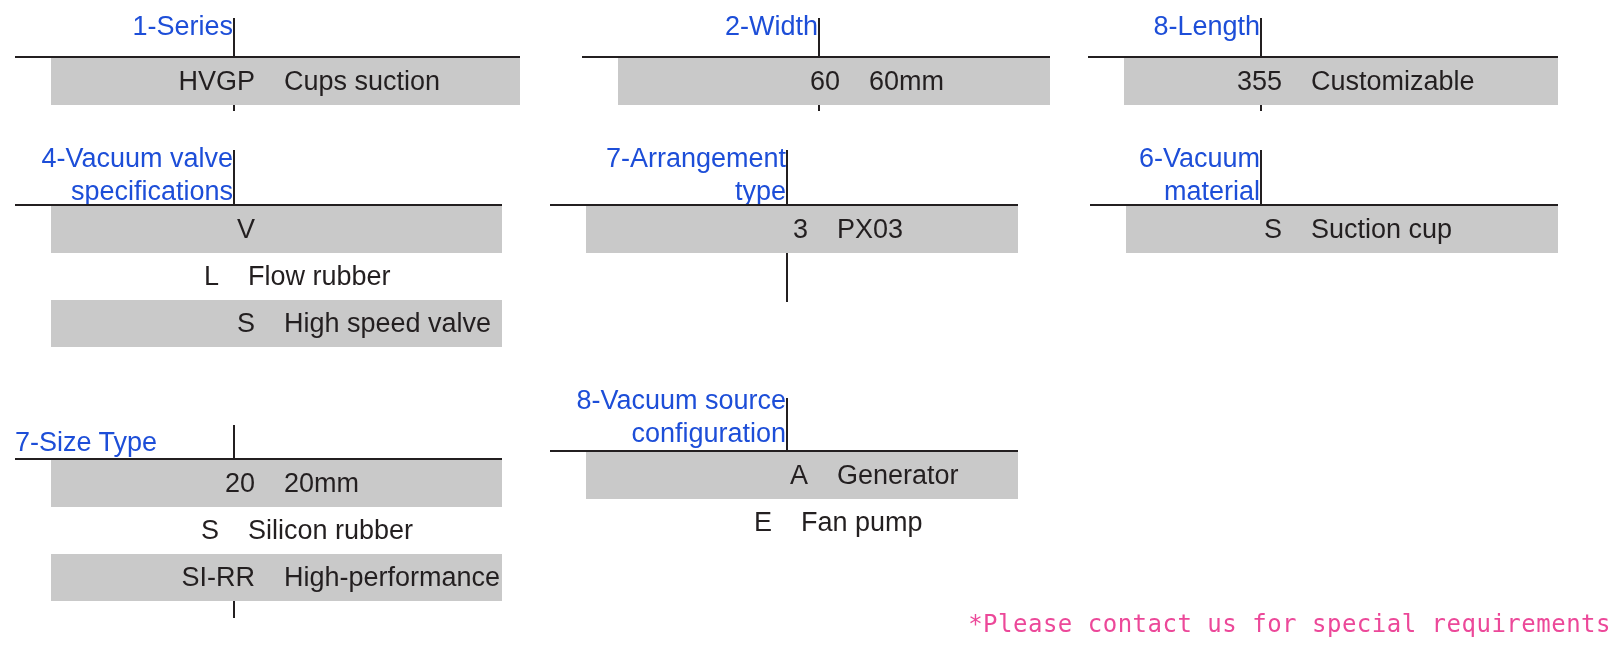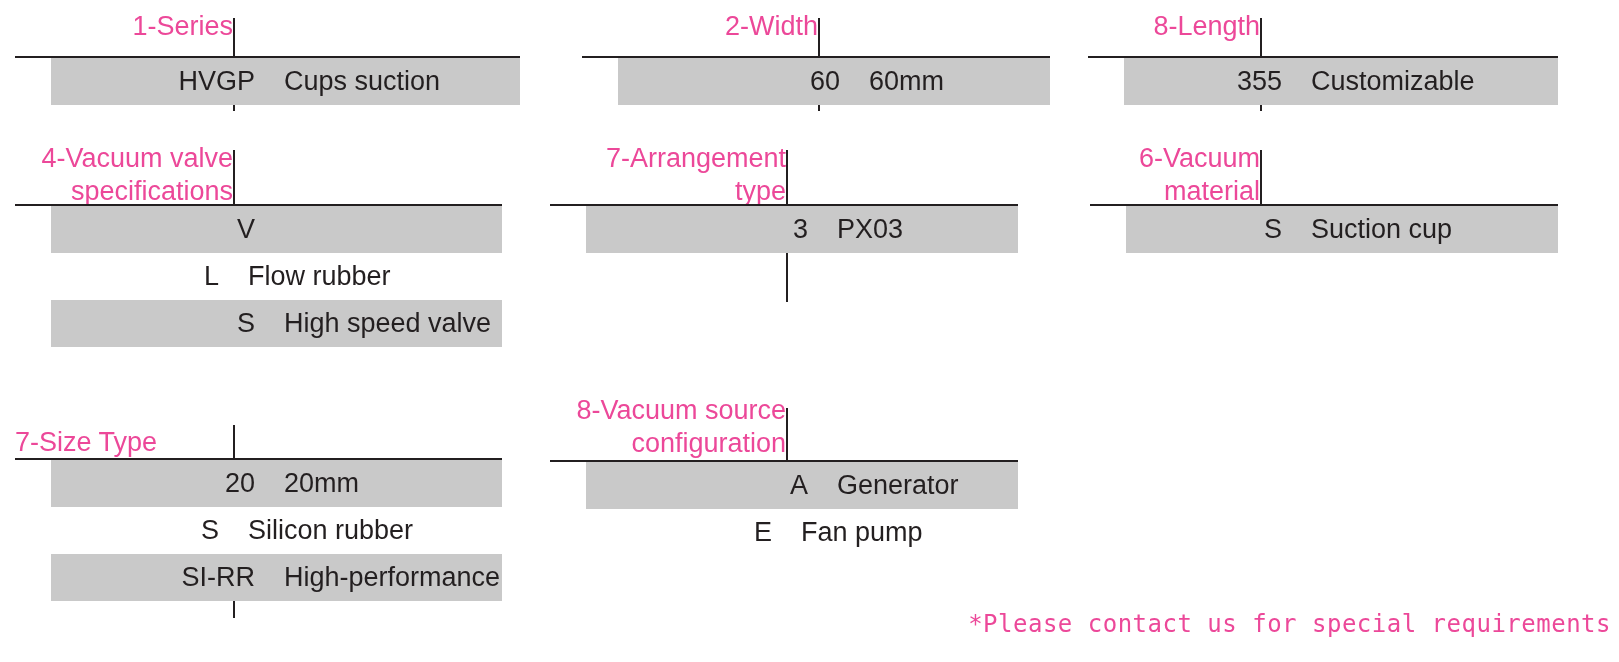--- a/index.html
+++ b/index.html
@@ -20,21 +20,21 @@
   .block {
     position: absolute;
     box-sizing: border-box;
   }
 
   .block-header {
     position: relative;
     text-align: right;
     font-size: 27px;
     line-height: 33px;
-    color: #ec4899;
+    color: #1d4ed8;
     white-space: pre-line;
     padding-bottom: 2px;
   }
 
   
   .divider {
     position: absolute;
     width: 2px;
     background: #231f20;
   }
@@ -193,21 +193,21 @@
       <div class="code" style="width:218px;">S</div>
       <div class="desc">Silicon rubber</div>
     </div>
     <div class="row shaded">
       <div class="code" style="width:218px;">SI-RR</div>
       <div class="desc">High-performance</div>
     </div>
   </div>
 </div>
 
-<div class="block" style="left:550px; top:394px; width:468px;">
+<div class="block" style="left:550px; top:384px; width:468px;">
   <div class="block-header" style="width:236px; height:66px;">8-Vacuum source
 configuration</div>
   <div class="divider" style="left:236px; top:14px; height:148px;"></div>
   <div class="header-rule" style="left:0; top:66px; width:468px;"></div>
   <div class="rows" style="top:68px;">
     <div class="row shaded">
       <div class="code" style="width:236px;">A</div>
       <div class="desc">Generator</div>
     </div>
     <div class="row plain">

